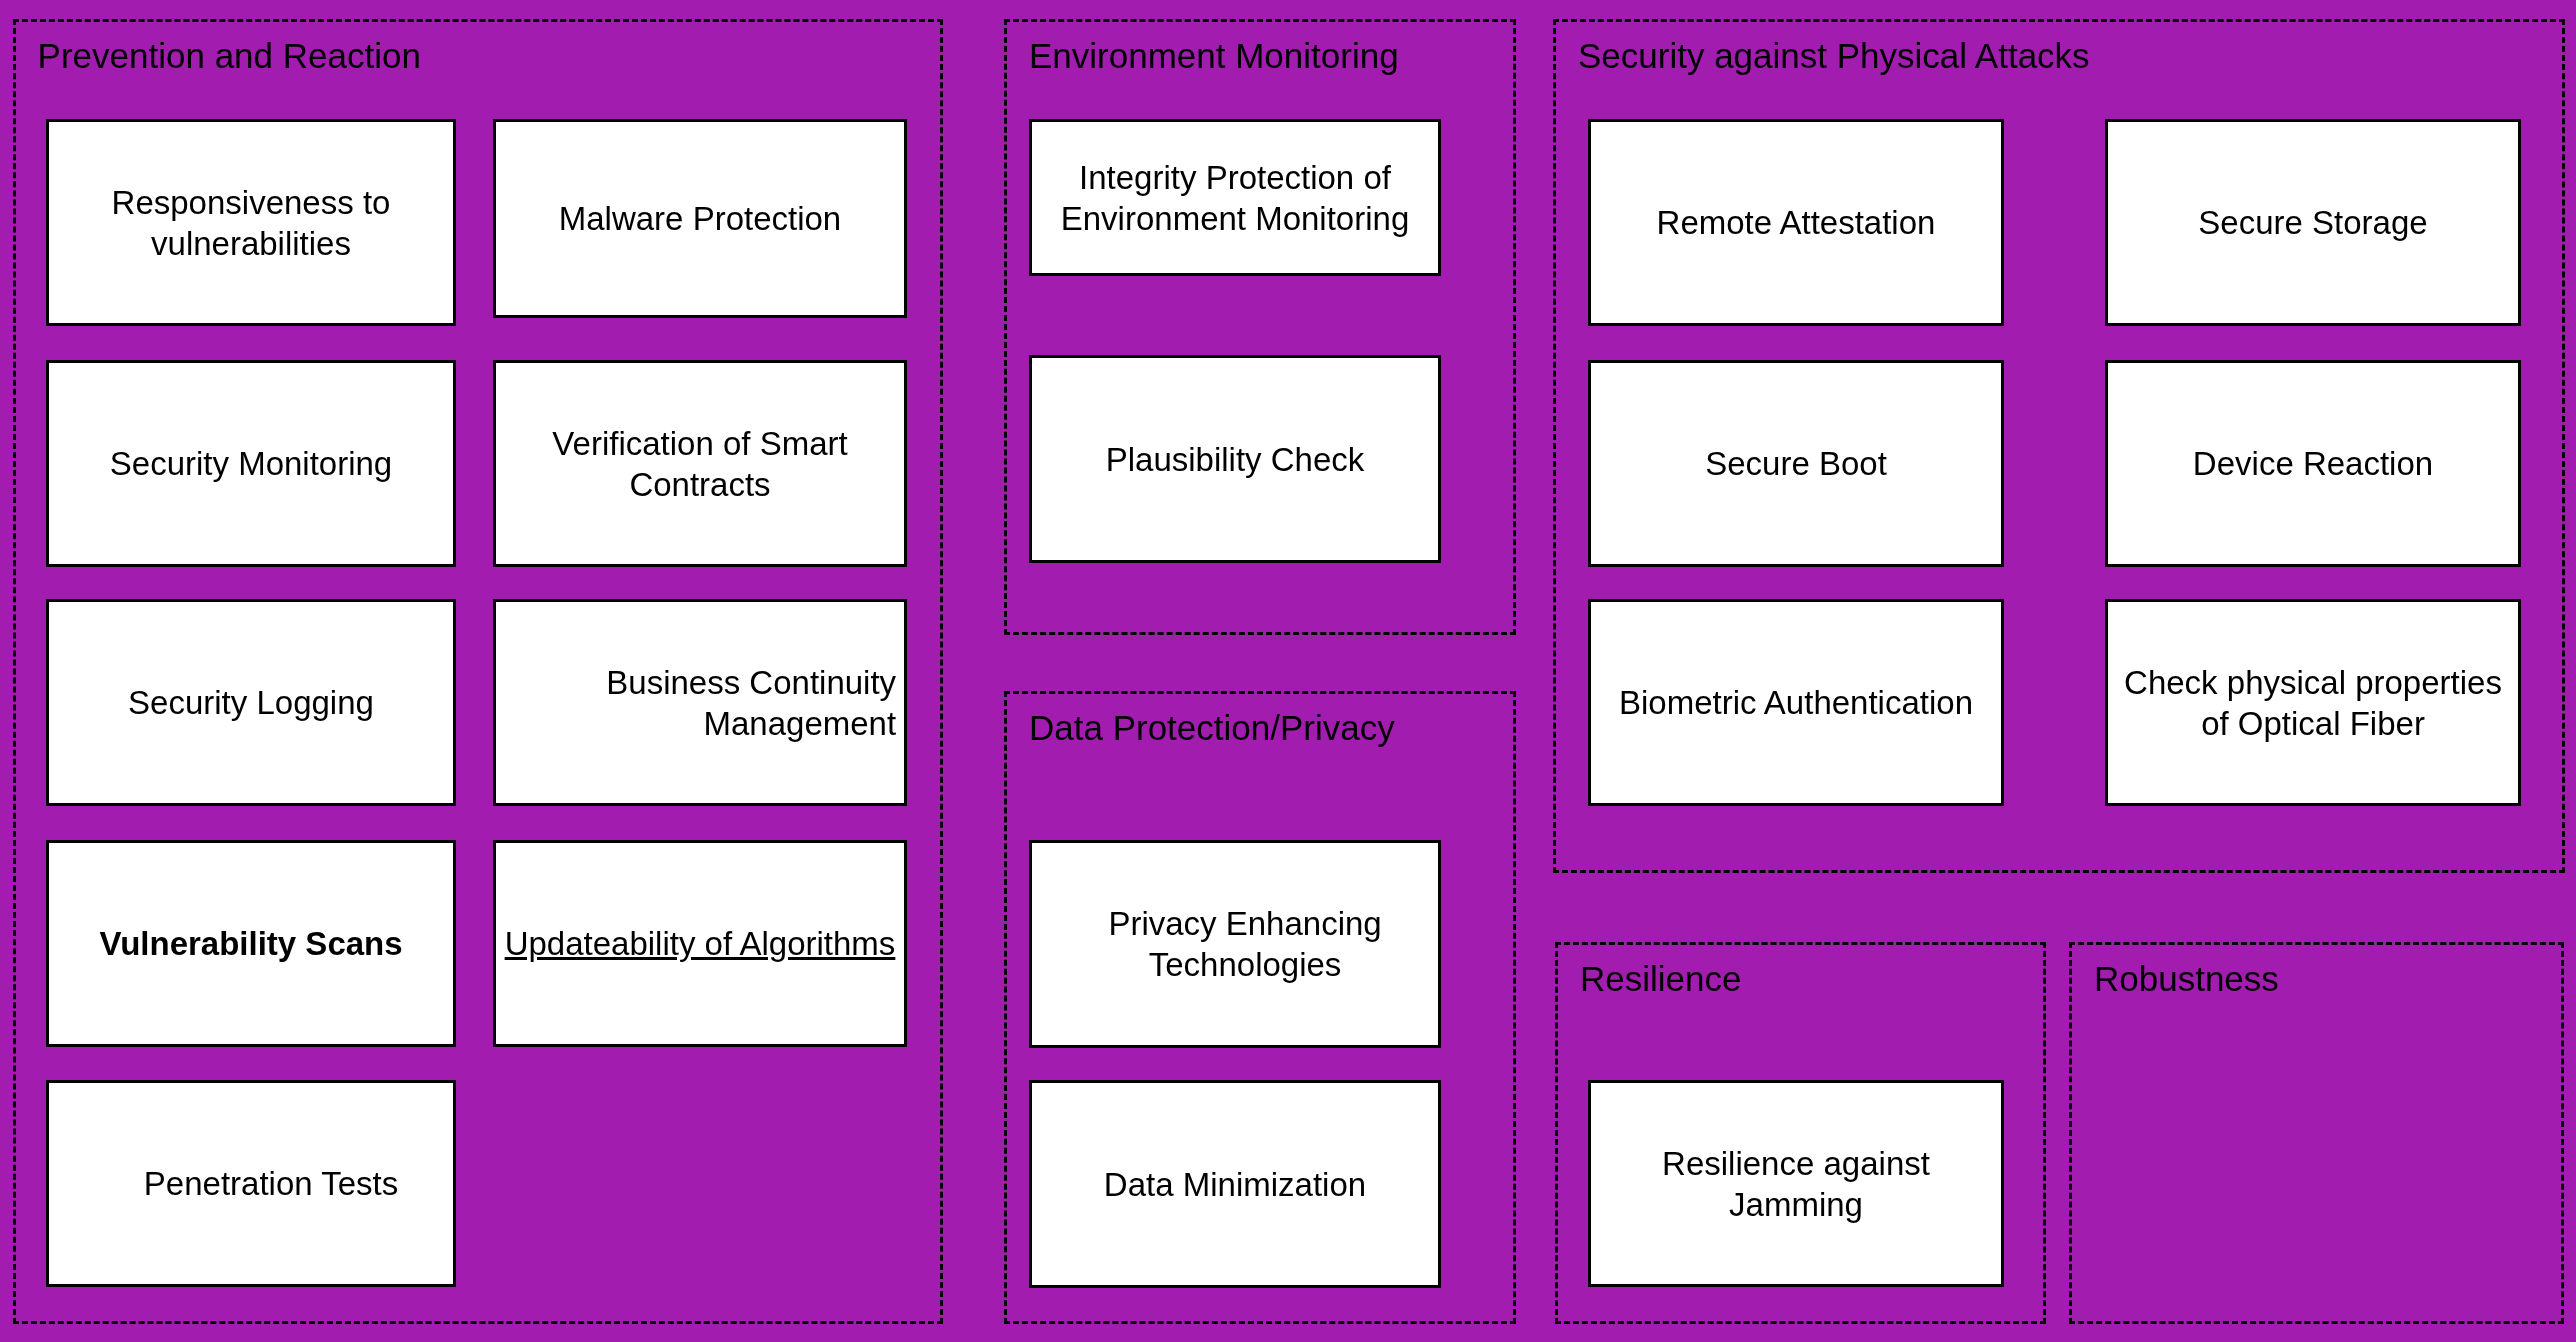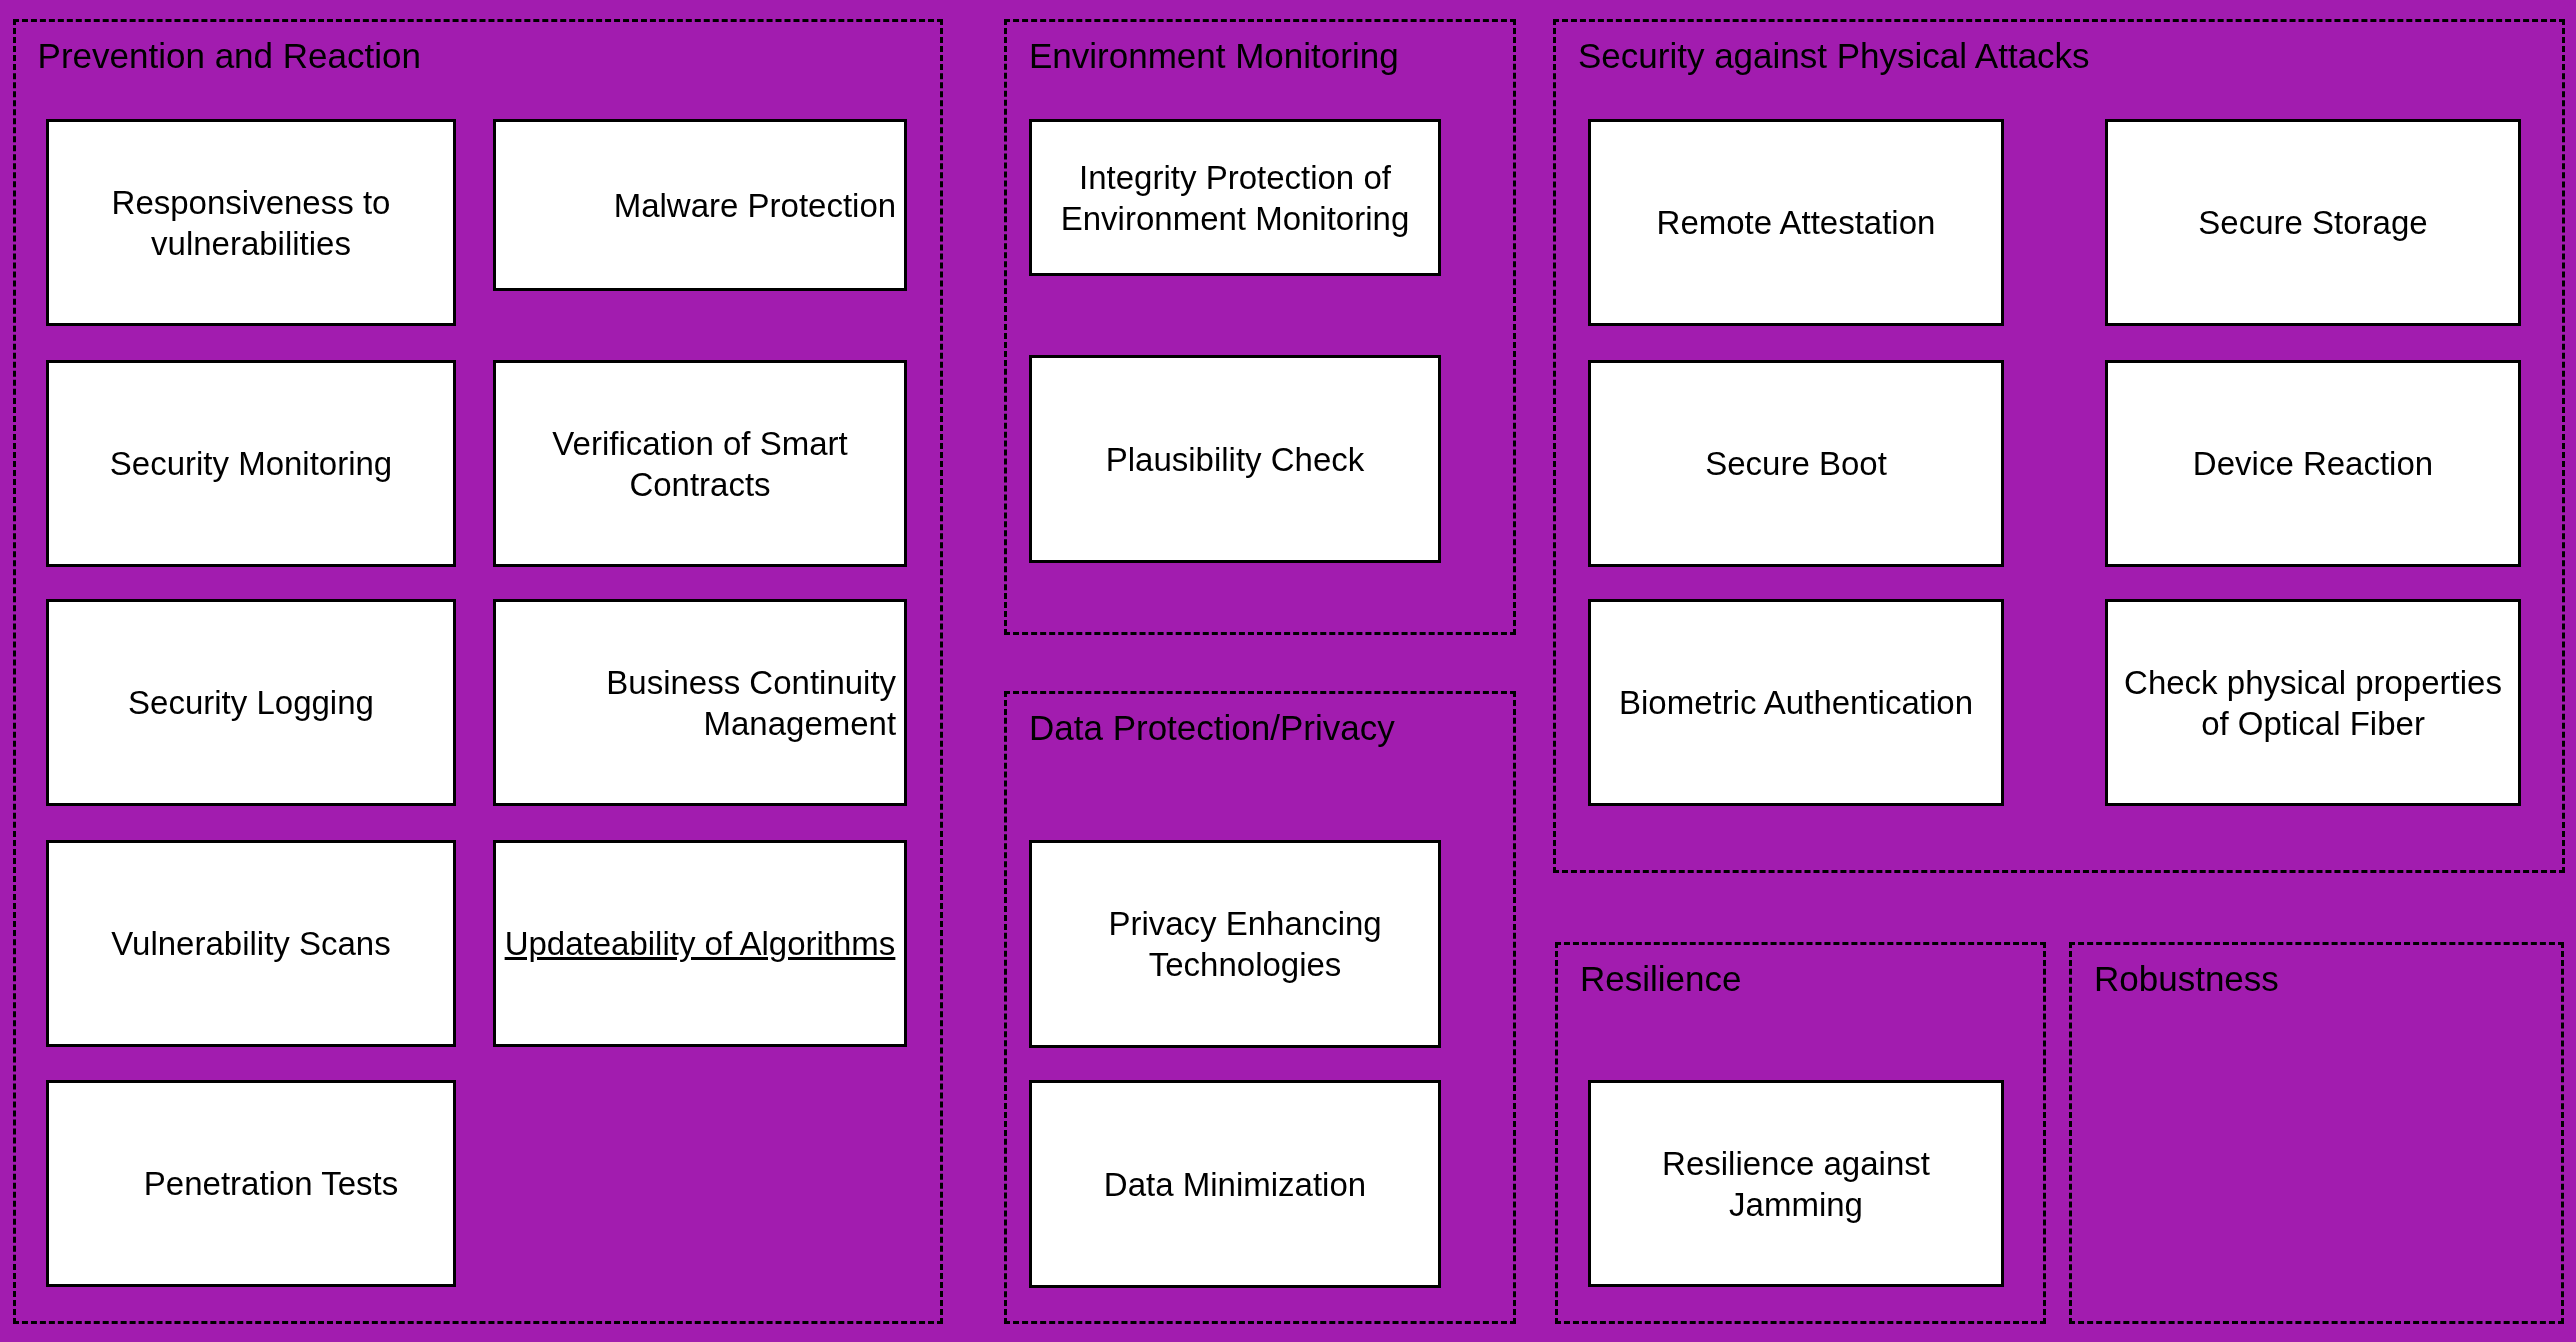--- a/index.html
+++ b/index.html
@@ -59,39 +59,39 @@
 
 <div id="canvas">
 
   <div class="group" style="left:12.6px; top:19px; width:930px; height:1305px;">
     <div class="group-title">Prevention and Reaction</div>
   </div>
 
   <div class="node" style="left:46px; top:119px; width:410px; height:207px;">
     <span>Responsiveness to vulnerabilities</span>
   </div>
-  <div class="node" style="left:493px; top:119px; width:414px; height:172px;text-align:right;">
+  <div class="node" style="left:493px; top:119px; width:414px; height:199px;">
     <span>Malware Protection</span>
   </div>
 
   <div class="node" style="left:46px; top:360px; width:410px; height:207px;">
     <span>Security Monitoring</span>
   </div>
   <div class="node" style="left:493px; top:360px; width:414px; height:207px;">
     <span>Verification of Smart Contracts</span>
   </div>
 
   <div class="node" style="left:46px; top:599px; width:410px; height:207px;">
     <span>Security Logging</span>
   </div>
   <div class="node" style="left:493px; top:599px; width:414px; height:207px;text-align:right;">
     <span>Business Continuity Management</span>
   </div>
 
-  <div class="node" style="left:46px; top:840px; width:410px; height:207px;">
+  <div class="node" style="left:46px; top:840px; width:410px; height:207px;font-weight:bold;">
     <span>Vulnerability Scans</span>
   </div>
   <div class="node" style="left:493px; top:840px; width:414px; height:207px;text-decoration:underline;">
     <span>Updateability of Algorithms</span>
   </div>
 
   <div class="node" style="left:46px; top:1080px; width:410px; height:207px;padding-left:48px;">
     <span>Penetration Tests</span>
   </div>
 

